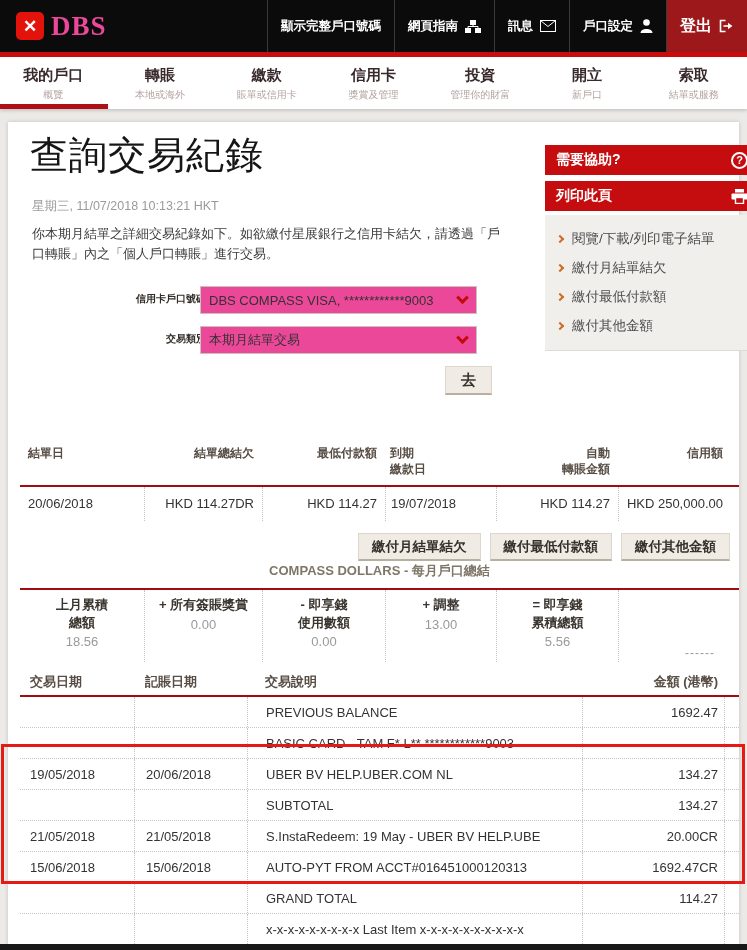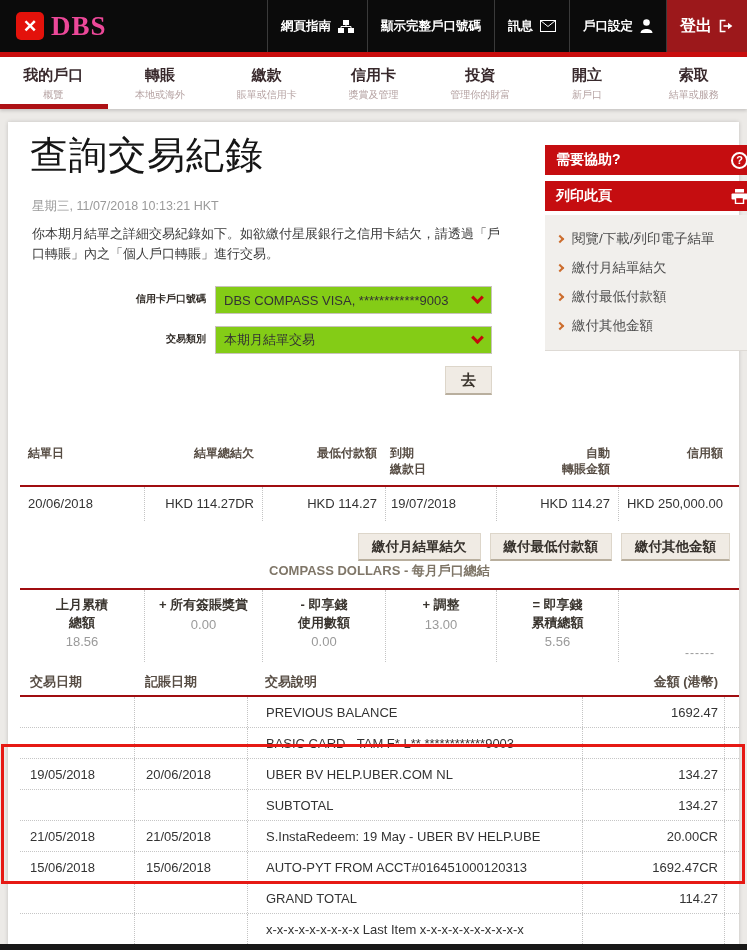--- a/index.html
+++ b/index.html
@@ -25,21 +25,21 @@
 
   
   .card { position:absolute; left:8px; top:122px; width:731px; height:828px; background:#fff; box-shadow:0 0 4px rgba(0,0,0,0.18); }
   .page-title { position:absolute; left:22px; top:8px; font-family:"Liberation Serif", serif; font-size:38px; font-weight:normal; color:#161616; letter-spacing:1px; }
   .page-date { position:absolute; left:24px; top:76px; font-size:12.5px; color:#9a9a9a; }
   .page-intro { position:absolute; left:24px; top:102px; width:478px; font-size:13px; color:#3a3a3a; line-height:1.55; }
 
   
   .form-label { position:absolute; left:0; width:198px; text-align:right; font-size:10px; font-weight:bold; color:#322d28; }
   .lab1 { top:170px; } .lab2 { top:210px; }
-  .select { position:absolute; left:207px; width:277px; height:28px; border:1px solid #c8c3bb; background:#84cc16; display:flex; align-items:center; cursor:pointer; }
+  .select { position:absolute; left:192px; width:277px; height:28px; border:1px solid #c8c3bb; background:#ec4899; display:flex; align-items:center; cursor:pointer; }
   .sel1 { top:164px; } .sel2 { top:204px; }
   .select-value { flex:1; padding-left:8px; font-size:13px; color:#333; white-space:nowrap; overflow:hidden; }
   .chev-down { width:28px; height:100%; display:flex; align-items:center; justify-content:center; }
   .chev-down i { display:block; width:9px; height:9px; border-right:3px solid #c40b0b; border-bottom:3px solid #c40b0b; transform:rotate(45deg) translate(-2px,-2px); }
   .go-btn { position:absolute; left:437px; top:244px; width:47px; height:29px; background:#f0ebe4; border:1px solid #ddd6ca; border-bottom:2px solid #b9af9e; font-size:15px; font-weight:bold; color:#3a342c; cursor:pointer; font-family:"Liberation Sans",sans-serif; }
 
   
   .sidebar { position:absolute; left:537px; top:23px; width:214px; }
   .side-bar-red { height:30px; background:#c50d10; color:#fff; font-size:14px; font-weight:bold; display:flex; align-items:center; justify-content:space-between; padding:0 11px; margin-bottom:6px; cursor:pointer; }
   .qmark { width:17px; height:17px; border:2px solid #fff; border-radius:50%; font-size:11px; font-weight:bold; display:flex; align-items:center; justify-content:center; }
@@ -95,32 +95,32 @@
 
 <div class="screen">
 
   <header class="topbar">
     <div class="logo">
       <span class="logo-mark">✕</span>
       <span class="logo-text">DBS</span>
     </div>
     <nav class="topmenu">
       <a class="topitem">
+        <span>顯示完整戶口號碼</span>
+      </a>
+      <a class="topitem">
         <span>網頁指南</span>
         <span>
             <svg width="16" height="13" viewBox="0 0 16 13">
               <rect x="5" y="0" width="6" height="5" fill="#fff"></rect>
               <rect x="0" y="8" width="6" height="5" fill="#fff"></rect>
               <rect x="10" y="8" width="6" height="5" fill="#fff"></rect>
               <path d="M8 5 V6.5 M3 8 V6.5 H13 V8" stroke="#fff" fill="none"></path>
             </svg>
           </span>
-      </a>
-      <a class="topitem">
-        <span>顯示完整戶口號碼</span>
       </a>
       <a class="topitem">
         <span>訊息</span>
         <span>
             <svg width="16" height="12" viewBox="0 0 16 12">
               <rect x="0.5" y="0.5" width="15" height="11" fill="none" stroke="#fff"></rect>
               <path d="M0.5 0.5 L8 6.5 L15.5 0.5" fill="none" stroke="#fff"></path>
             </svg>
           </span>
       </a>

